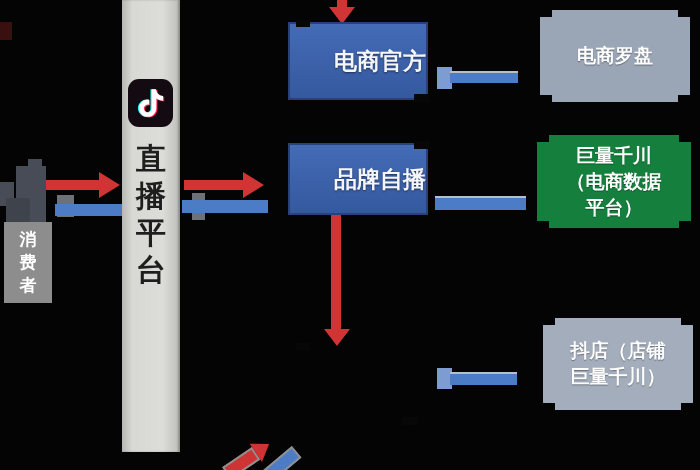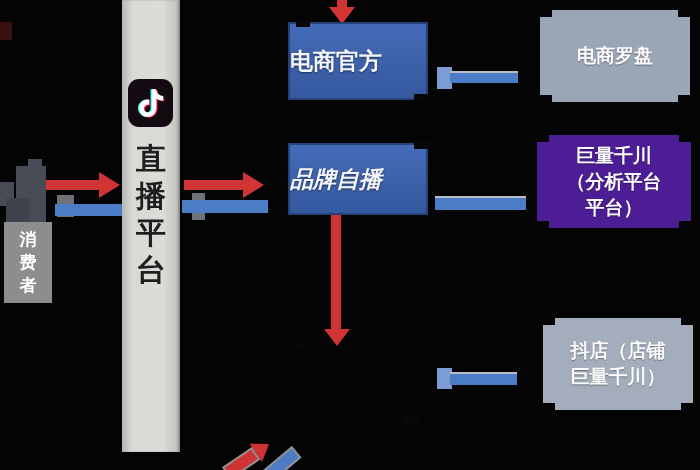--- a/index.html
+++ b/index.html
@@ -22,21 +22,21 @@
   
   .fig{background:#474c56;}
   .consumer-box{left:4px;top:222px;width:48px;height:81px;background:#8d8d8d;
         display:flex;flex-direction:column;align-items:center;justify-content:center;gap:6px;}
   .consumer-box span{font-size:17px;font-weight:bold;color:#fff;line-height:1;}
 
   
   .bluebox{background:linear-gradient(180deg,#44 6bb6 0,#35599f 100%);
         background:linear-gradient(180deg,#446bb6 0,#35599f 100%);
         border:2px solid #27417a;box-sizing:border-box;
-        display:flex;flex-direction:column;align-items:flex-start;justify-content:center;}
+        display:flex;flex-direction:column;align-items:flex-end;justify-content:center;}
   .bluebox .ln{color:#f4f6fb;font-weight:bold;font-size:23px;line-height:31px;
         text-shadow:0 1px 2px rgba(0,0,0,.5);white-space:nowrap;}
   .notch{background:#070707;}
 
   
   .graybox{box-sizing:border-box;display:flex;flex-direction:column;align-items:center;justify-content:center;
         clip-path:polygon(12px 0,calc(100% - 12px) 0,calc(100% - 12px) 7px,100% 7px,
                           100% calc(100% - 7px),calc(100% - 12px) calc(100% - 7px),
                           calc(100% - 12px) 100%,12px 100%,12px calc(100% - 7px),
                           0 calc(100% - 7px),0 7px,12px 7px);}
@@ -109,43 +109,43 @@
 
   <div class="abs rbar" style="left:331px;top:213px;width:10px;height:118px;"></div>
   <div class="abs rhead-down" style="left:324px;top:329px;"></div>
 
   <div class="abs bluebox" style="left:288px;top:22px;width:140px;height:78px;">
     <div class="ln">电商官方</div>
   </div>
   <div class="abs notch" style="left:296px;top:20px;width:14px;height:7px;"></div>
   <div class="abs notch" style="left:414px;top:94px;width:16px;height:8px;"></div>
 
-  <div class="abs bluebox" style="left:288px;top:143px;width:140px;height:72px;font-style:italic;">
+  <div class="abs bluebox" style="left:288px;top:143px;width:140px;height:72px;">
     <div class="ln">品牌自播</div>
   </div>
   <div class="abs notch" style="left:414px;top:141px;width:16px;height:8px;"></div>
 
   <div class="abs notch" style="left:296px;top:343px;width:14px;height:7px;"></div>
   <div class="abs notch" style="left:402px;top:417px;width:16px;height:8px;"></div>
 
   <div class="abs csq" style="left:437px;top:67px;width:15px;height:22px;"></div>
   <div class="abs cbar" style="left:450px;top:71px;width:68px;height:12px;"></div>
 
   <div class="abs cbar" style="left:435px;top:196px;width:91px;height:14px;"></div>
 
   <div class="abs csq" style="left:437px;top:368px;width:15px;height:21px;"></div>
   <div class="abs cbar" style="left:450px;top:372px;width:67px;height:13px;"></div>
 
   <div class="abs graybox" style="left:540px;top:10px;width:150px;height:92px;background:#9aa5b5;">
     <div class="ln">电商罗盘</div>
   </div>
 
-  <div class="abs graybox" style="left:537px;top:135px;width:154px;height:93px;background:#4c1d95;">
+  <div class="abs graybox" style="left:537px;top:135px;width:154px;height:93px;background:#15803d;">
     <div class="ln">巨量千川</div>
-    <div class="ln">（分析平台</div>
+    <div class="ln">（电商数据</div>
     <div class="ln">平台）</div>
   </div>
 
   <div class="abs graybox" style="left:543px;top:318px;width:150px;height:92px;background:#a3adbb;border-radius:8px;">
     <div class="ln">抖店（店铺</div>
     <div class="ln">巨量千川）</div>
   </div>
 
   <div class="abs diag" style="left:226px;top:462px;transform:rotate(-34deg);">
     <div class="shaft" style="width:32px;background:#cf3434;"></div>

